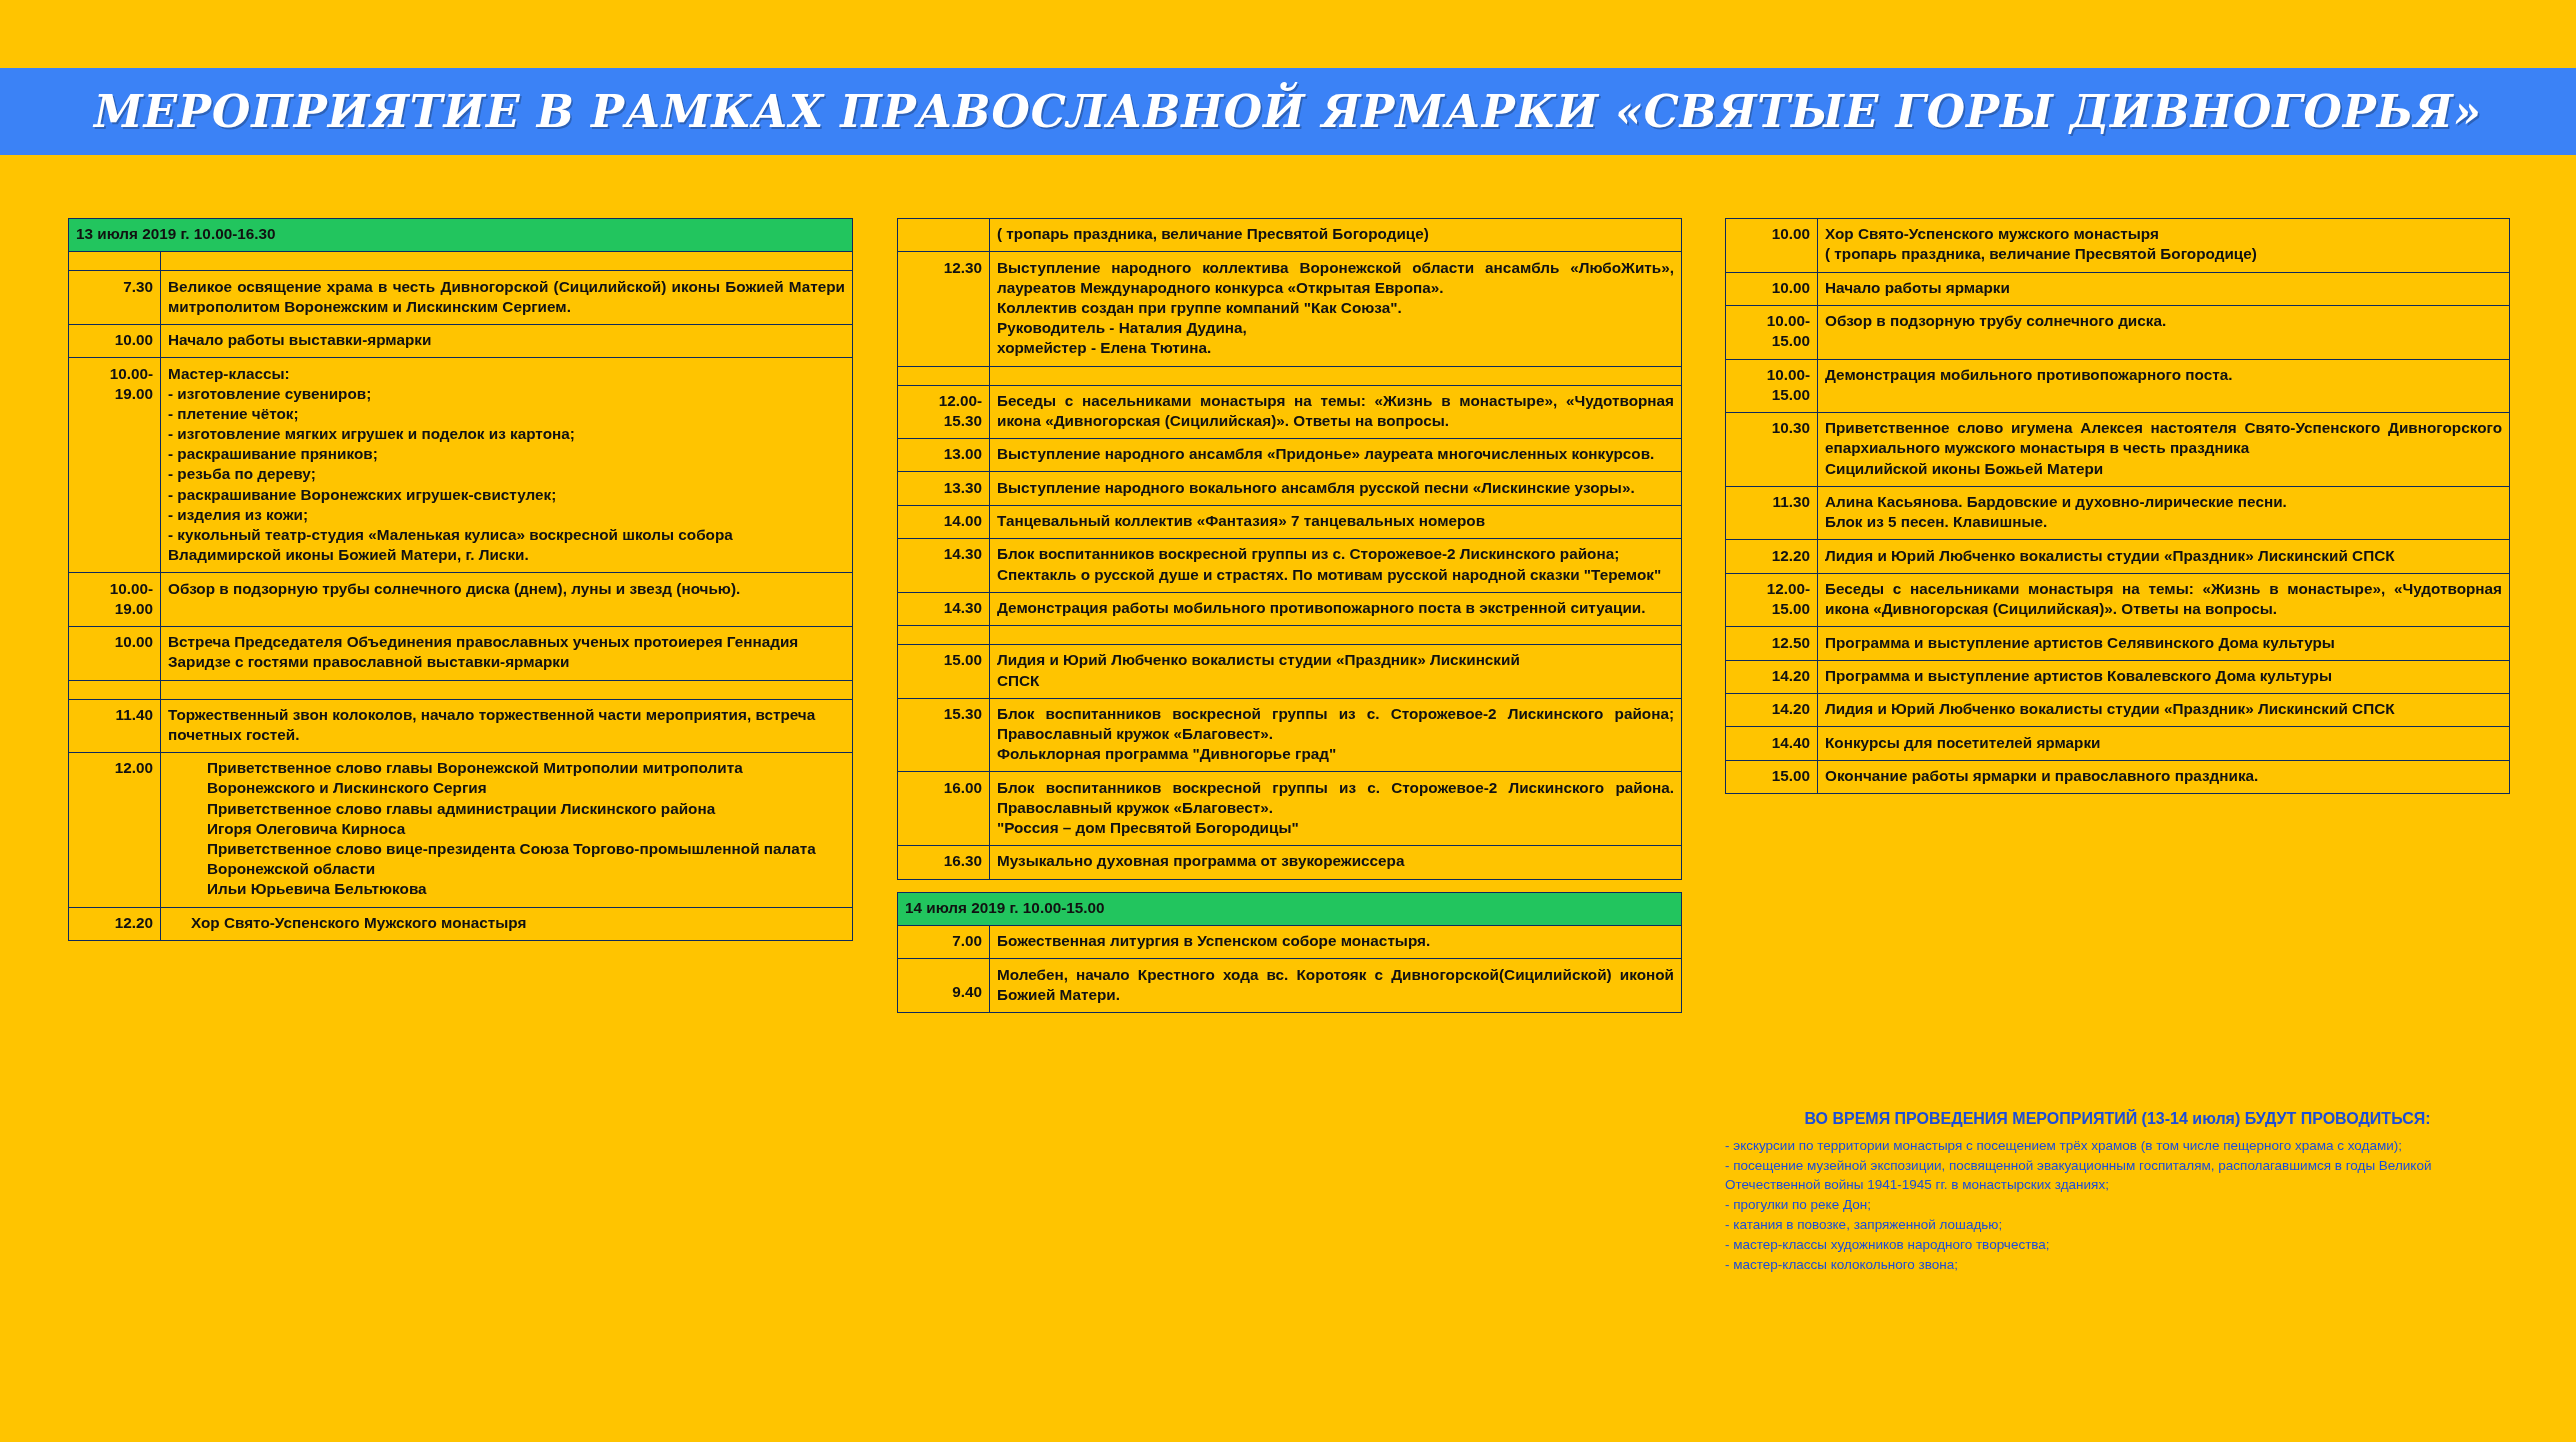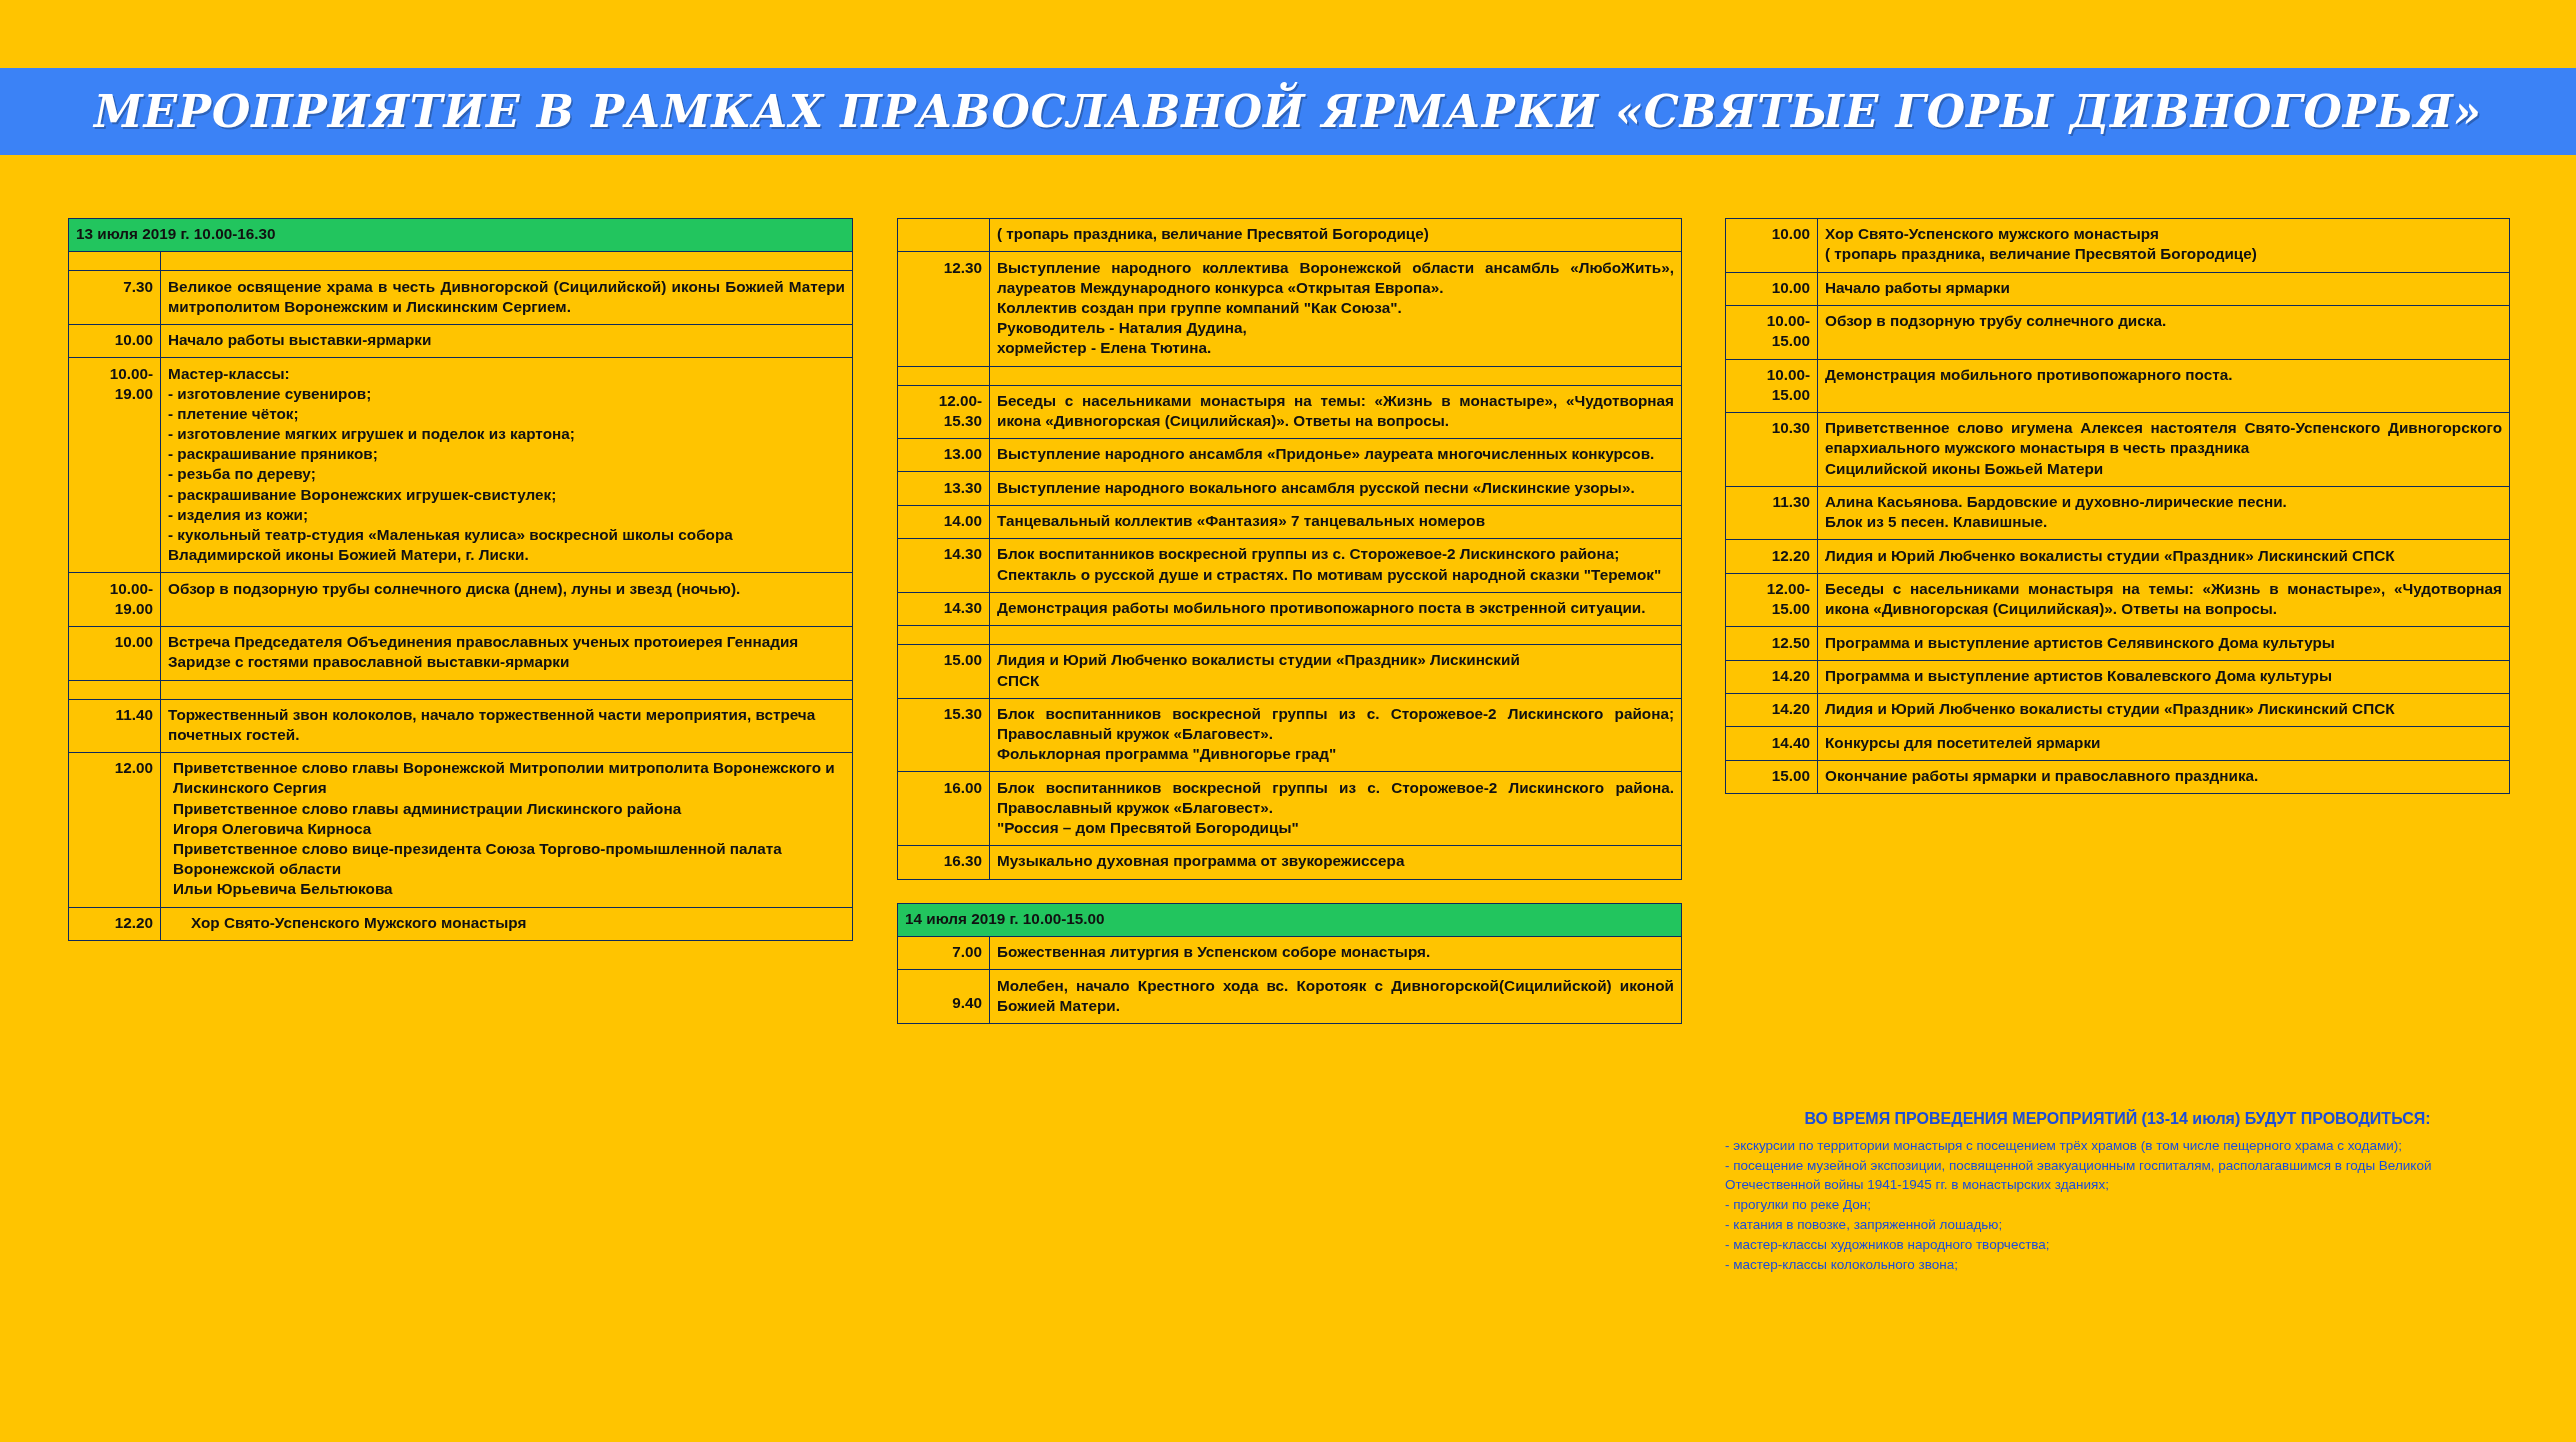--- a/index.html
+++ b/index.html
@@ -145,21 +145,21 @@
       <tr class="spacer-row">
           <td class="nb"></td>
           <td class="nb"></td>
         </tr>
       <tr>
         <td class="time pre">11.40</td>
         <td class="desc left pre">Торжественный звон колоколов, начало торжественной части мероприятия, встреча почетных гостей.</td>
       </tr>
       <tr>
         <td class="time pre">12.00</td>
-        <td class="desc left pre" style="padding-left:12px">Приветственное  слово  главы  Воронежской  Митрополии митрополита Воронежского и Лискинского Сергия
+        <td class="desc left pre" style="padding-left:46px">Приветственное  слово  главы  Воронежской  Митрополии митрополита Воронежского и Лискинского Сергия
 Приветственное  слово  главы  администрации  Лискинского района
 Игоря Олеговича Кирноса
 Приветственное  слово   вице-президента  Союза  Торгово-промышленной палата Воронежской области
 Ильи Юрьевича Бельтюкова</td>
       </tr>
       <tr>
         <td class="time pre">12.20</td>
         <td class="desc left pre" style="padding-left:30px">Хор Свято-Успенского Мужского монастыря</td>
       </tr>
     </tbody>
@@ -233,21 +233,21 @@
         <td class="desc pre">Блок воспитанников воскресной группы из с. Сторожевое-2 Лискинского района. Православный кружок «Благовест».
 "Россия – дом Пресвятой Богородицы"</td>
       </tr>
       <tr>
         <td class="time pre">16.30</td>
         <td class="desc left pre">Музыкально духовная программа от звукорежиссера</td>
       </tr>
     </tbody>
   </table>
 
-  <table class="sched" style="margin-top:23px">
+  <table class="sched" style="margin-top:12px">
     <colgroup>
         <col style="width:92px">
         <col>
       </colgroup>
     <tbody>
       <tr>
         <td class="blue-head" colspan="2">14 июля 2019 г. 10.00-15.00</td>
       </tr>
       <tr>
         <td class="time pre">7.00</td>

